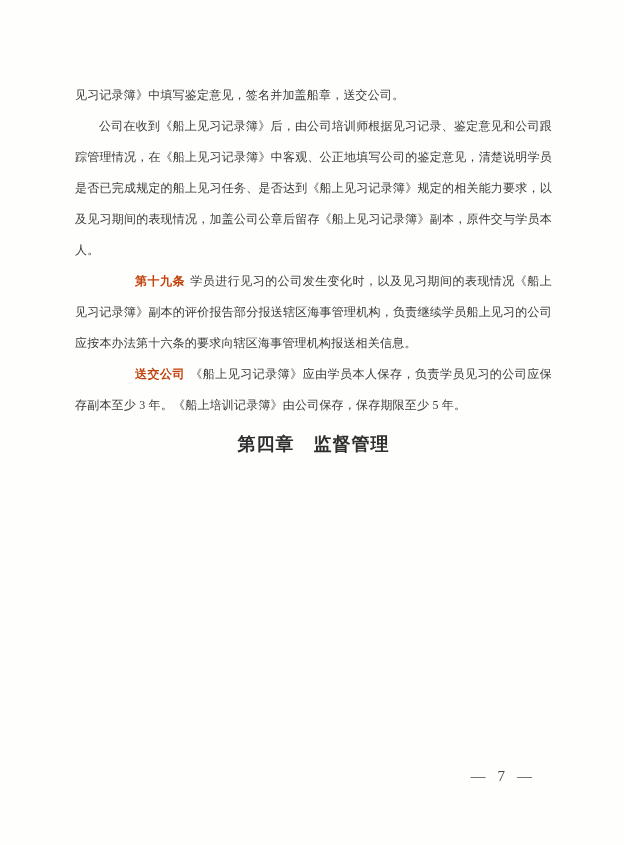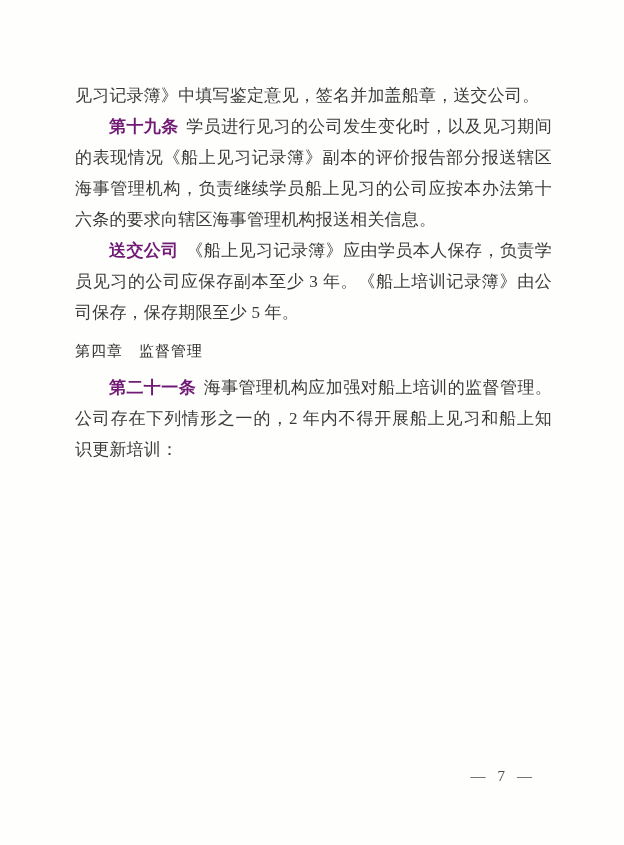--- a/index.html
+++ b/index.html
@@ -18,40 +18,42 @@
     overflow: hidden;
   }
   .content {
     position: absolute;
     left: 75px;
     top: 80px;
     width: 477px;
   }
   .para {
     margin: 0;
-    font-size: 17px;
+    font-size: 12px;
     line-height: 31px;
     text-align: justify;
     text-justify: inter-ideograph;
     letter-spacing: 0.2px;
     word-break: break-all;
   }
   .para.indent {
     text-indent: 2em;
   }
   .article-label {
     font-weight: bold;
-    color: #701a75;
+    color: #c2410c;
     margin-right: 0.45em;
+    margin-left: 36px;
   }
   .chapter-heading {
     margin: 8px 0 6px 0;
-    font-size: 15px;
+    font-size: 18px;
     line-height: 30px;
-    font-weight: normal;
+    text-align: center;
+    font-weight: bold;
     color: #2e2e2e;
     font-family: "Liberation Sans", "DejaVu Sans", sans-serif;
     letter-spacing: 1px;
   }
   .page-number {
     position: absolute;
     top: 768px;
     right: 92px;
     font-size: 15px;
     color: #44464a;
@@ -65,30 +67,30 @@
   }
 </style>
 </head>
 <body>
 
 <div class="page">
   <div class="content">
 
     <p class="para">见习记录簿》中填写鉴定意见，签名并加盖船章，送交公司。</p>
 
+    <p class="para indent">公司在收到《船上见习记录簿》后，由公司培训师根据见习记录、鉴定意见和公司跟踪管理情况，在《船上见习记录簿》中客观、公正地填写公司的鉴定意见，清楚说明学员是否已完成规定的船上见习任务、是否达到《船上见习记录簿》规定的相关能力要求，以及见习期间的表现情况，加盖公司公章后留存《船上见习记录簿》副本，原件交与学员本人。</p>
 
     <p class="para indent"><span class="article-label">第十九条</span><span>学员进行见习的公司发生变化时，以及见习期间的表现情况《船上见习记录簿》副本的评价报告部分报送辖区海事管理机构，负责继续学员船上见习的公司应按本办法第十六条的要求向辖区海事管理机构报送相关信息。</span></p>
 
 
     <p class="para indent"><span class="article-label">送交公司</span><span>《船上见习记录簿》应由学员本人保存，负责学员见习的公司应保存副本至少 3 年。《船上培训记录簿》由公司保存，保存期限至少 5 年。</span></p>
 
 
     <h3 class="chapter-heading">第四章　监督管理</h3>
 
-    <p class="para indent"><span class="article-label">第二十一条</span><span>海事管理机构应加强对船上培训的监督管理。公司存在下列情形之一的，2 年内不得开展船上见习和船上知识更新培训：</span></p>
 
   </div>
 
   <div class="page-number">
     <span class="dash">—</span>
     <span>7</span>
     <span class="dash">—</span>
   </div>
 </div>
 

